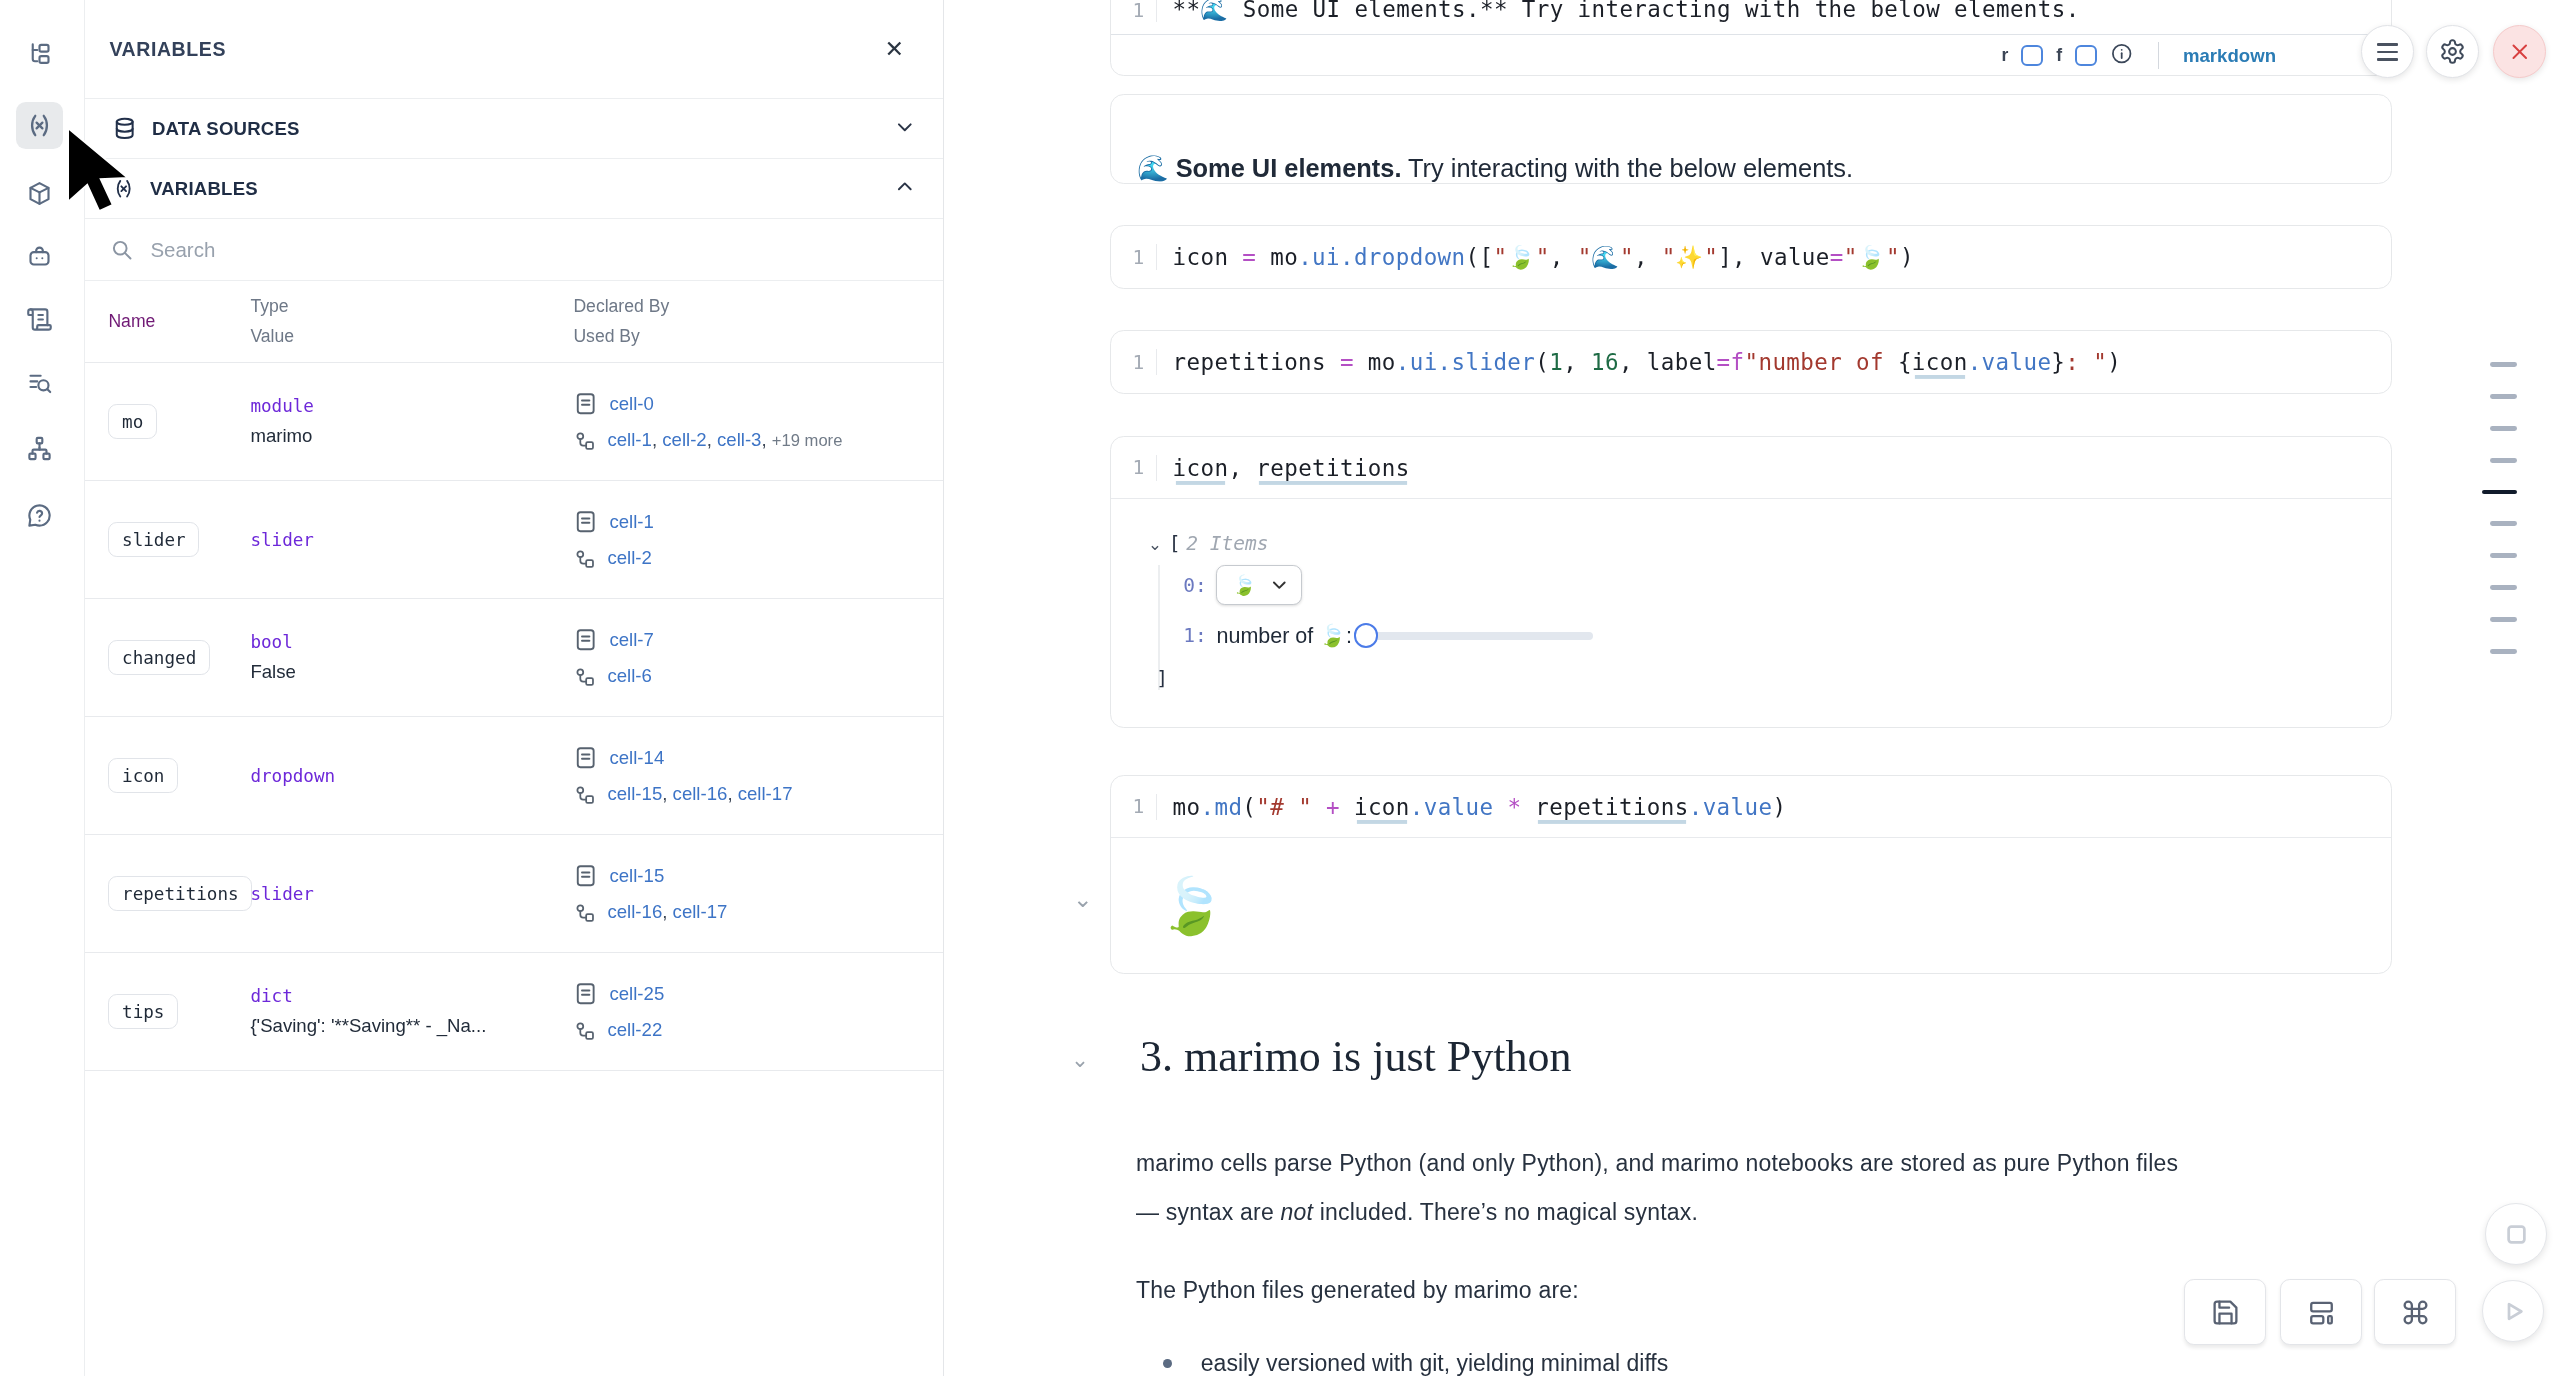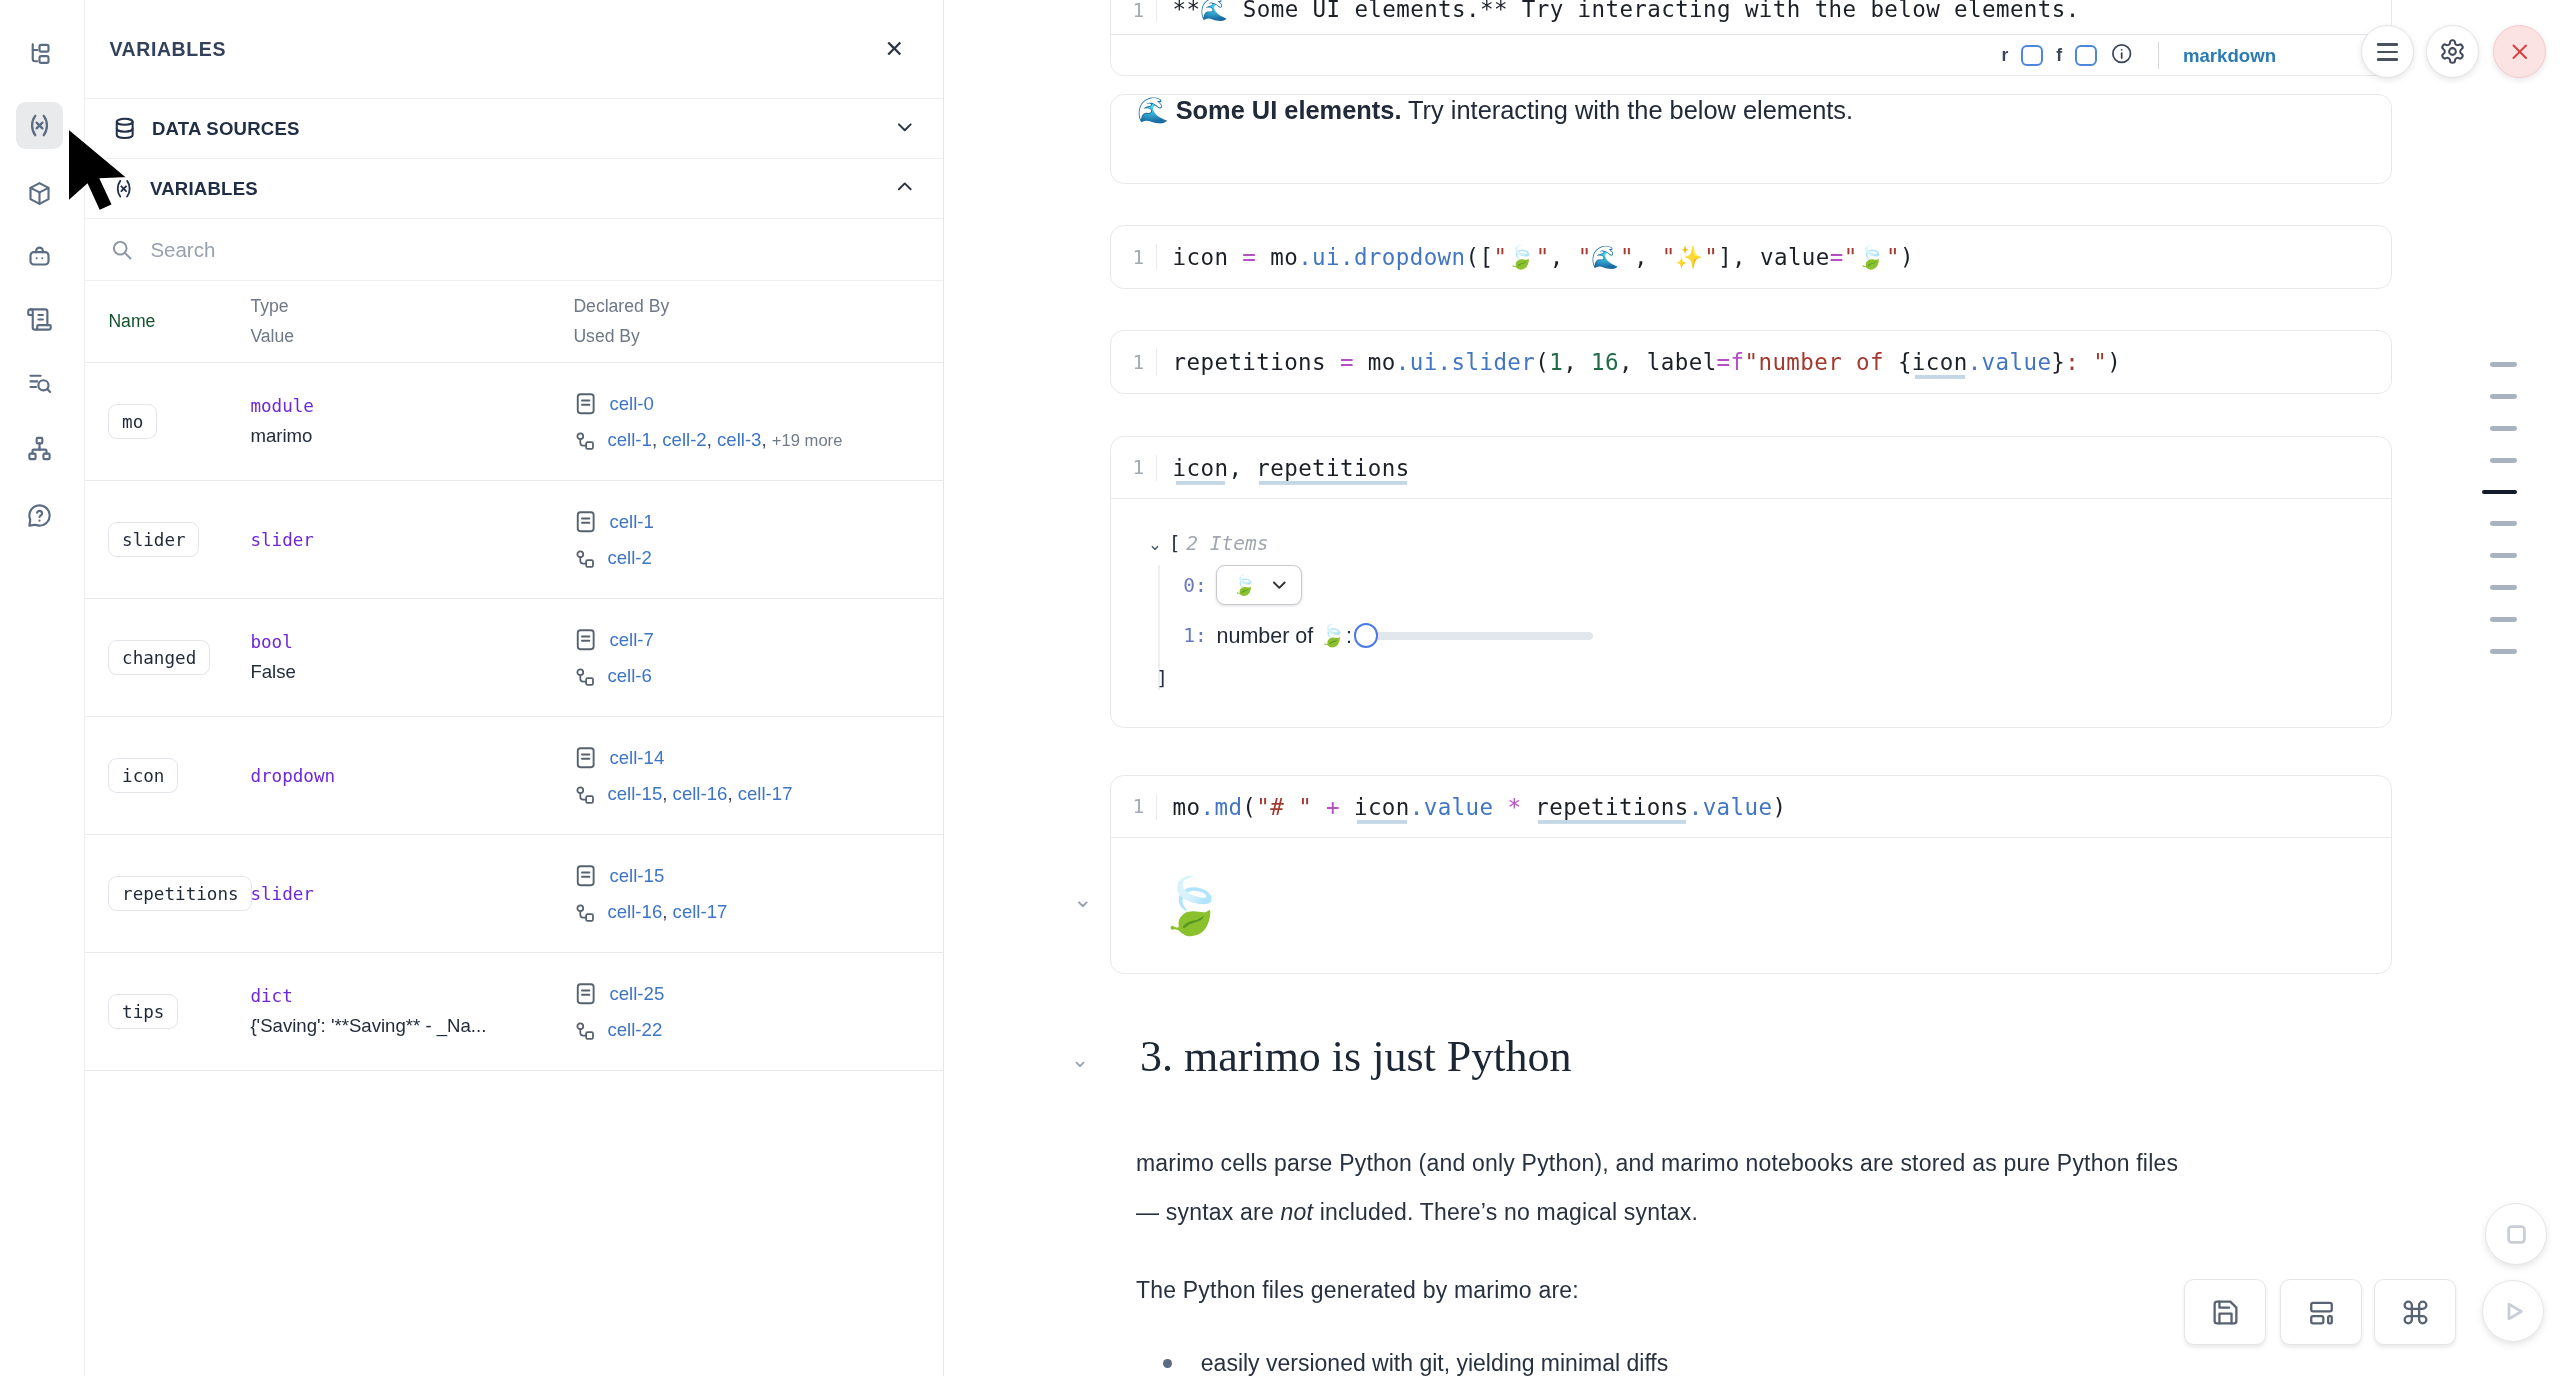--- a/index.html
+++ b/index.html
@@ -32,21 +32,21 @@
   .chev svg { stroke:#2b3547; fill:none; stroke-width:2; stroke-linecap:round; stroke-linejoin:round; }
   .p-search { height:62px; border-bottom:1px solid #eceef0; display:flex; align-items:center;
               gap:16.6px; padding:0 25.4px; }
   .p-search svg { stroke:#8b95a3; fill:none; stroke-width:2; stroke-linecap:round; }
   .p-search input { border:none; outline:none; font-size:20.5px; color:#2b3542; flex:1;
                     font-family:"Liberation Sans", sans-serif; }
   .p-search input::placeholder { color:#98a1ad; }
 
   .vgrid { display:grid; grid-template-columns:142px 323px 1fr; padding-left:23.4px; align-items:center; }
   .t-head { height:82px; border-bottom:1px solid #e8eaed; }
-  .t-head .h1 { font-size:17.6px; color:#14532d; }
+  .t-head .h1 { font-size:17.6px; color:#701a75; }
   .t-stack { display:flex; flex-direction:column; gap:8.8px; font-size:17.6px; color:#6e7887; }
   .v-row { min-height:118px; border-bottom:1px solid #e8eaed; }
   .v-badge { display:inline-block; border:1px solid #e1e4e9; border-radius:8.8px; padding:6.8px 12.7px;
              font-family:"DejaVu Sans Mono", monospace; font-size:17.6px; color:#1f2937; background:#fff; }
   .v-col2 { display:flex; flex-direction:column; justify-content:center; gap:8.8px; overflow:hidden; }
   .v-type { font-family:"DejaVu Sans Mono", monospace; font-size:17.6px; color:#6d28d9; }
   .v-value { font-size:18.6px; color:#222c3a; white-space:nowrap; overflow:hidden; }
   .v-col3 { display:flex; flex-direction:column; gap:12px; }
   .linkrow { display:flex; align-items:center; gap:10.7px; }
   .linkrow svg { stroke:#57626f; fill:none; stroke-width:1.8; stroke-linecap:round; stroke-linejoin:round; flex:none; }
@@ -77,21 +77,21 @@
   .tc-code { height:87px; display:flex; align-items:flex-end; padding-bottom:11.7px; }
   .tc-foot { height:42px; border-top:1px solid #dfe3e8; display:flex; align-items:center;
              justify-content:flex-end; gap:12.7px; padding-right:115px; }
   .tglabel { font-size:17.6px; font-weight:600; color:#3c4656; }
   .tgbox { width:22.5px; height:20.5px; border:2px solid #4d86dd; border-radius:5.9px; }
   .tc-foot .info svg { stroke:#3b4759; fill:none; stroke-width:1.8; stroke-linecap:round; }
   .vline { width:1px; height:27px; background:#d4d8de; margin:0 11.7px; }
   .lang { font-size:18.6px; font-weight:700; color:#2b7cb5; }
 
   
-  .introcell { top:94px; height:90px; display:flex; align-items:flex-start; padding-left:26px;
+  .introcell { top:94px; height:90px; display:flex; align-items:flex-end; padding-left:26px;
                font-size:25.4px; color:#202a38; }
   .introcell b { font-weight:700; }
 
   .cellB { top:225px; height:64px; }
   .cellC { top:330px; height:64px; }
   .cellD { top:436px; height:292px; }
   .cellE { top:775px; height:199px; }
   .crow64 { height:62px; }
   .divline { border-bottom:1px solid #e8eaed; }
 

